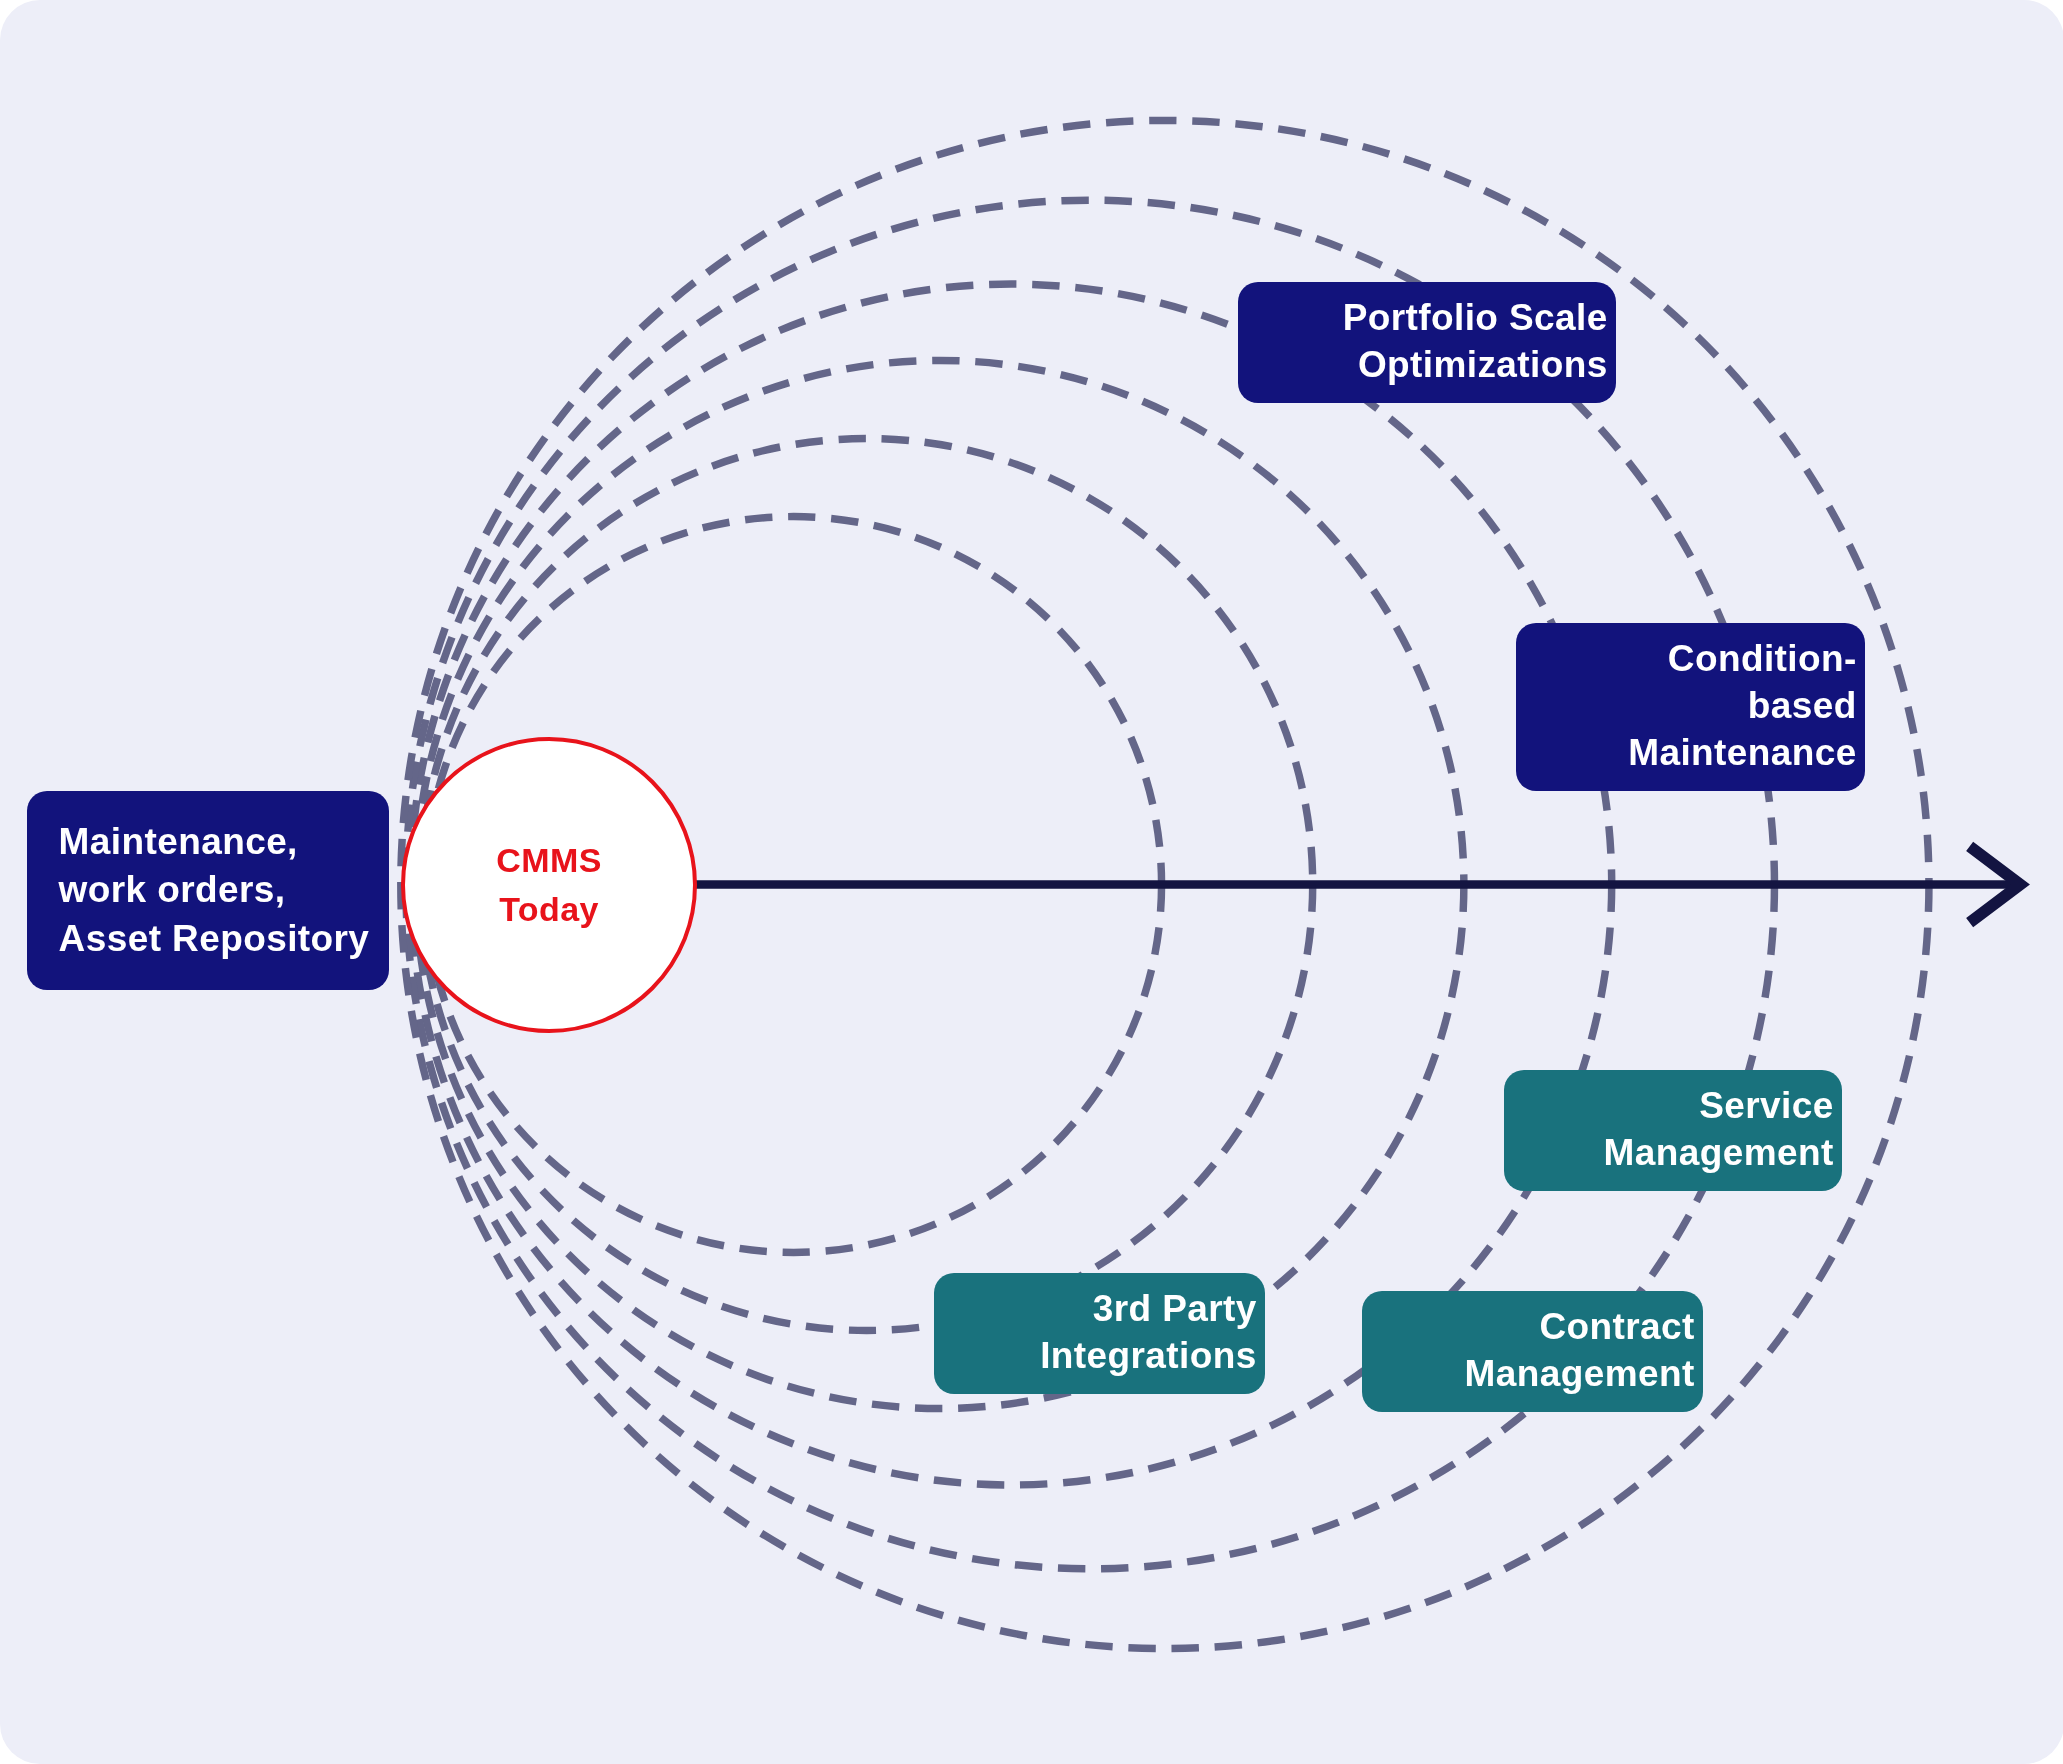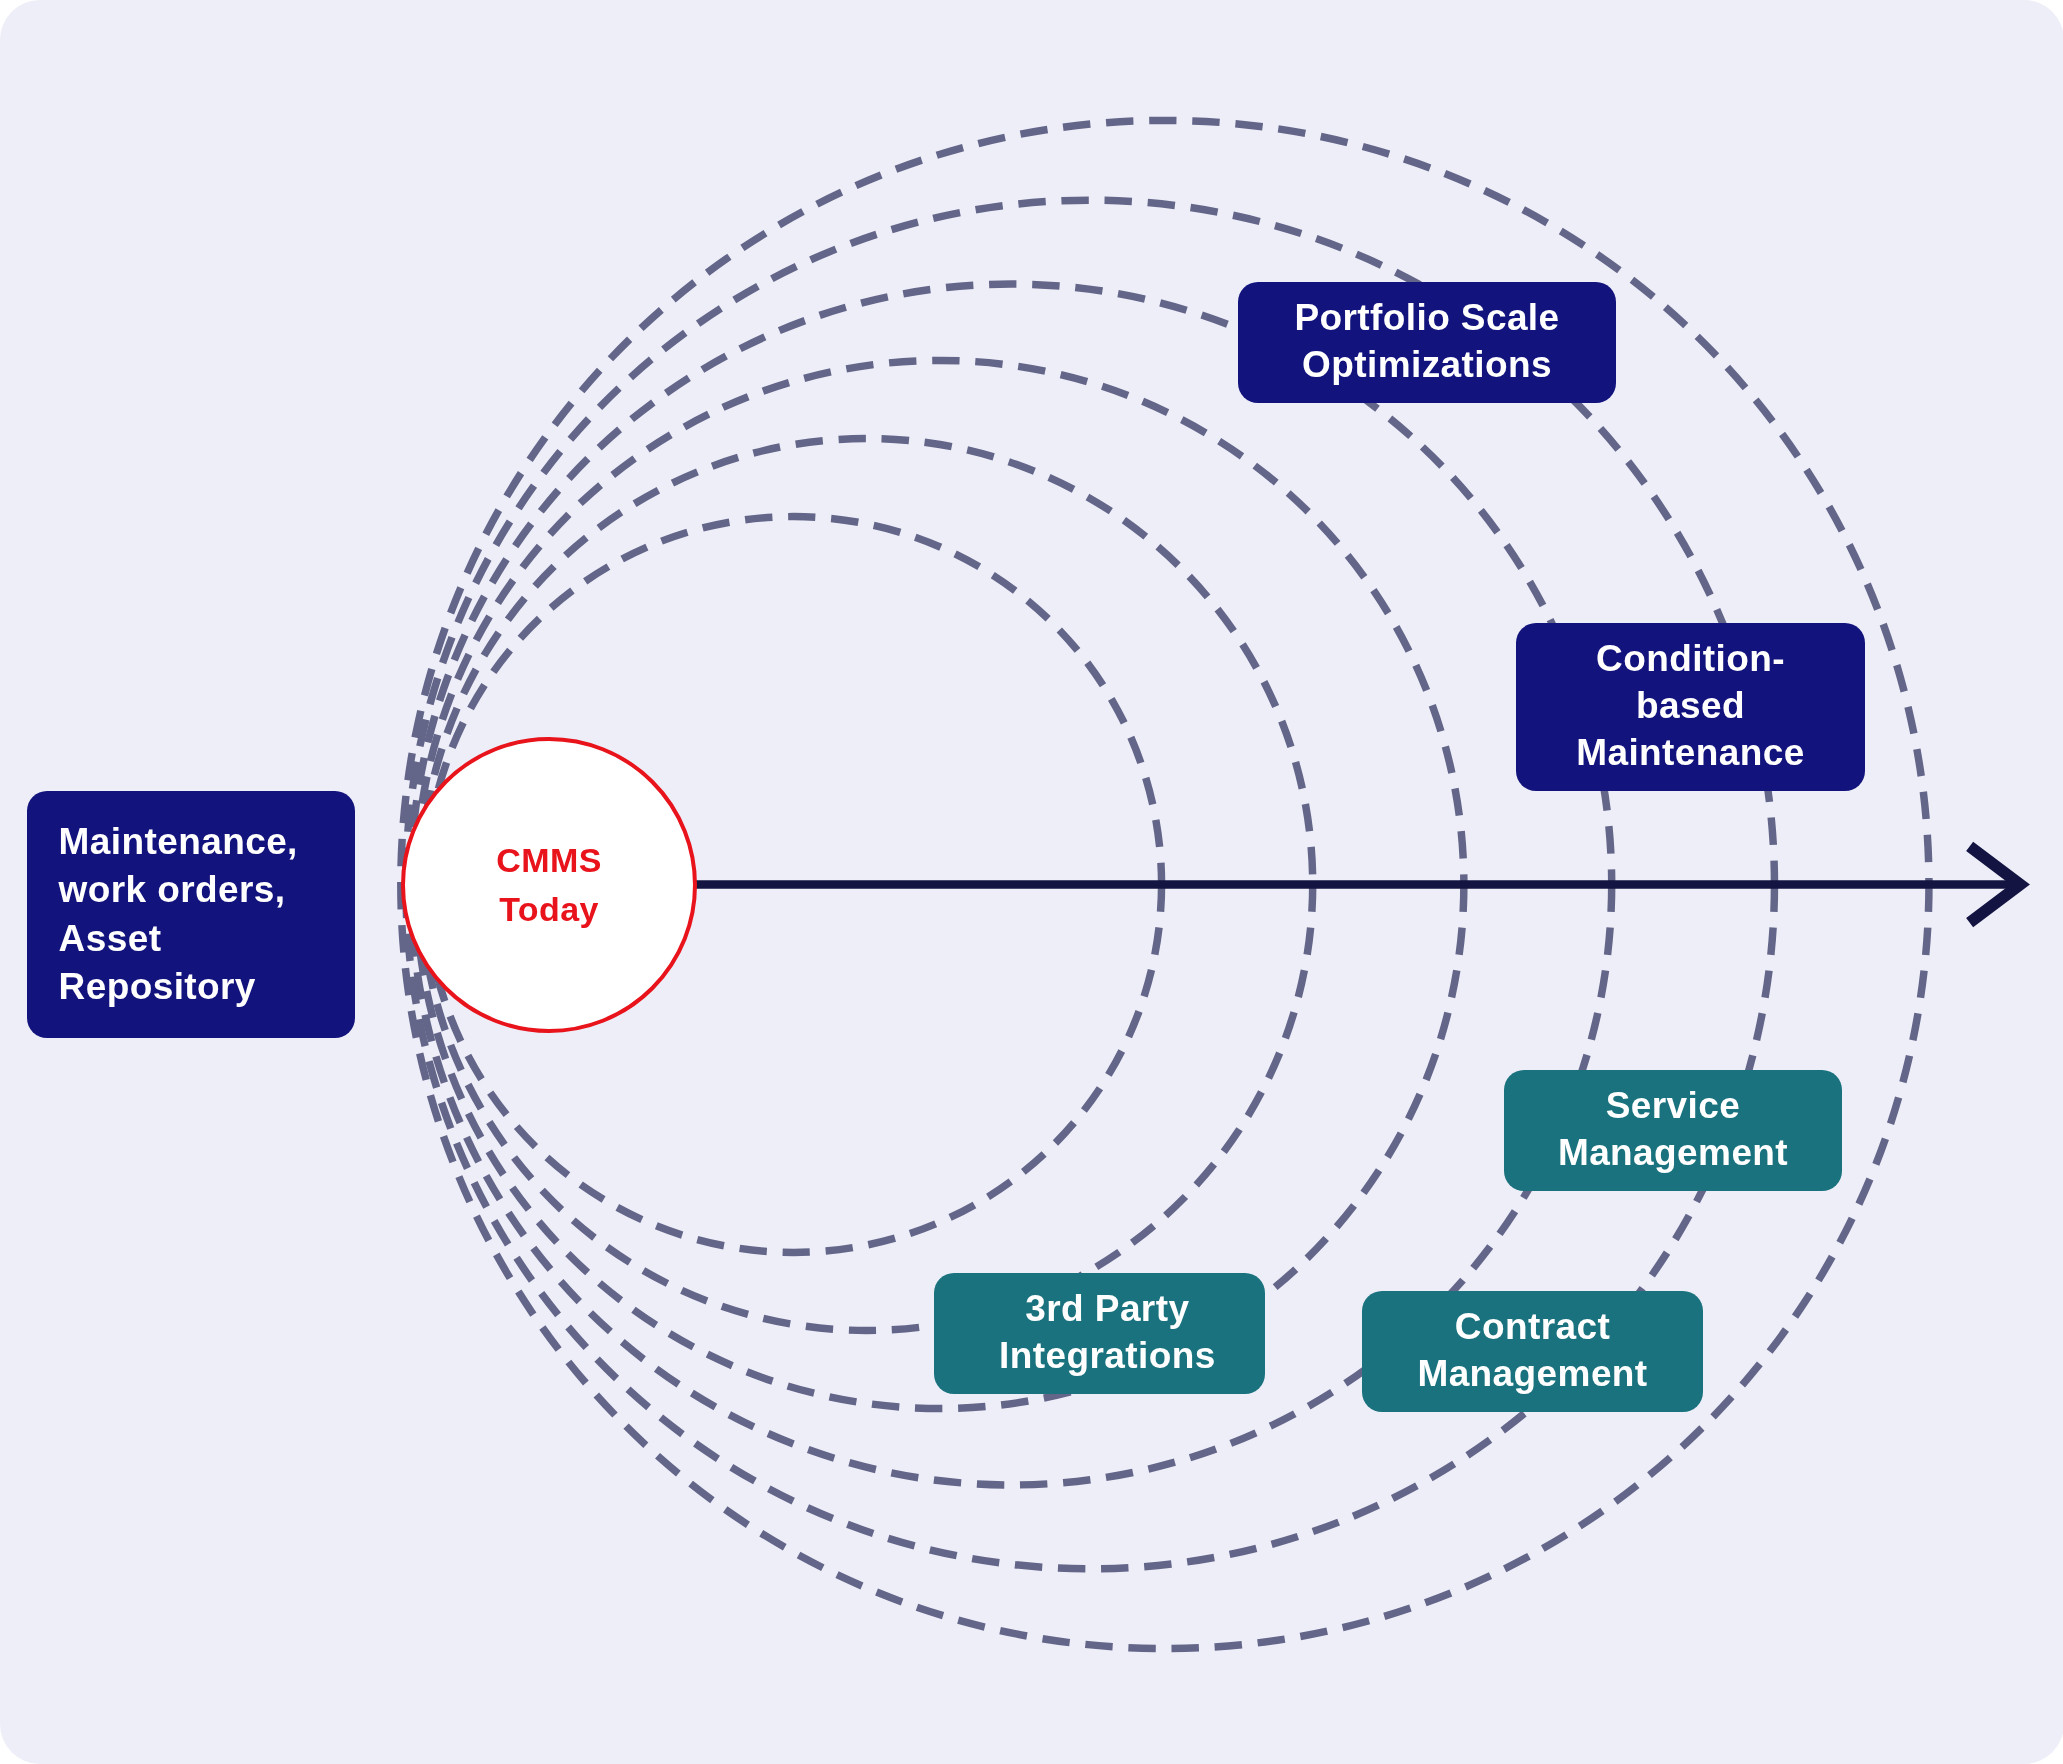--- a/index.html
+++ b/index.html
@@ -25,28 +25,28 @@
   .arrow-shaft{stroke:var(--arrow);stroke-width:10;fill:none;}
   .arrow-head{stroke:var(--arrow);stroke-width:14;fill:none;stroke-linejoin:miter;}
   .label{
     position:absolute;
     box-sizing:border-box;
     color:var(--label-text);
     border-radius:20px;
     font-size:37px;
     font-weight:700;
     line-height:1.27;
-    text-align:center;
+    text-align:right;
     padding:13.3px 8.3px;
     letter-spacing:0.4px;
   }
   .label.navy{background:var(--navy);}
   .label.teal{background:var(--teal);}
   .box-maintenance{
-    left:26.6px;top:791px;width:328px;
+    left:26.6px;top:791px;width:362px;
     text-align:left;
     font-size:37px;line-height:1.3;
     padding:27.4px 16.6px 27.4px 32px;
   }
   .box-enterprise{left:799px;top:384px;width:325px;}
   .box-portfolio{left:1238px;top:282px;width:378px;}
   .box-condition{left:1516px;top:623px;width:349px;}
   .box-service{left:1504px;top:1070px;width:338px;}
   .box-third_party{left:934px;top:1273px;width:331px;padding-left:24px;}
   .box-contract{left:1362px;top:1291px;width:341px;}

